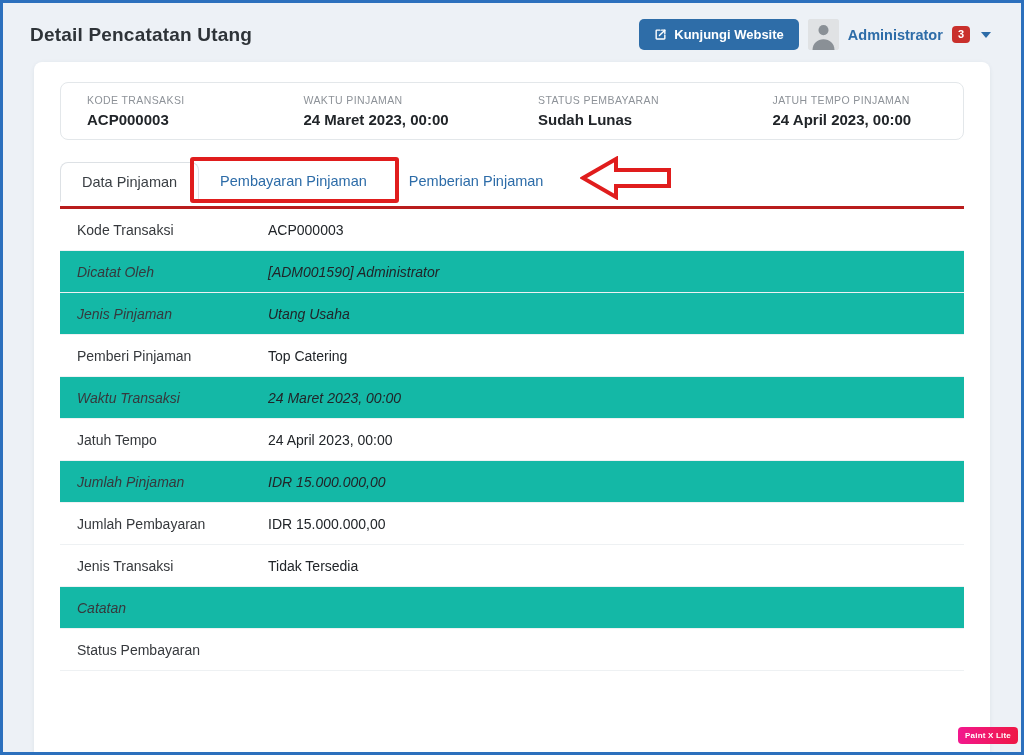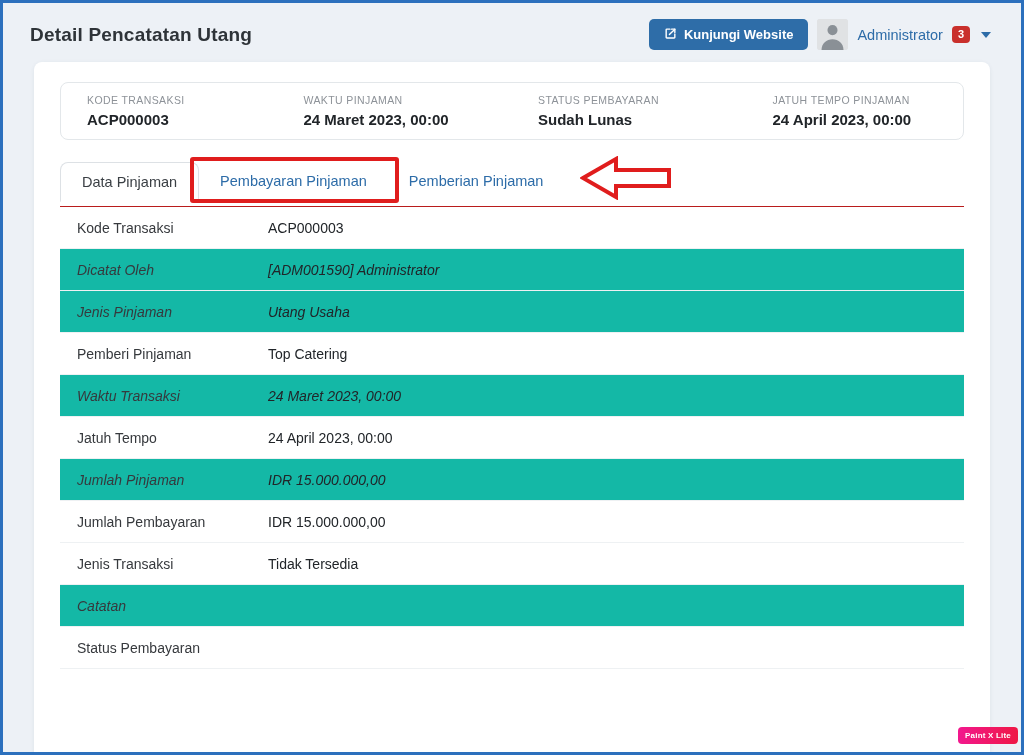--- a/index.html
+++ b/index.html
@@ -12,31 +12,31 @@
     position:relative;
   }
   
   .topbar {
     display:flex; justify-content:space-between; align-items:center;
     padding:16px 30px 0 27px;
   }
   .page-title { font-size:19px; font-weight:700; color:#2e3338; letter-spacing:.2px; }
   .header-right { display:flex; align-items:center; gap:9px; }
   .visit-btn {
-    display:flex; align-items:flex-start; gap:7px;
+    display:flex; align-items:center; gap:7px;
     background:#2e6da8; color:#fff; border:none; border-radius:5px;
     font-family:inherit; font-size:13px; font-weight:700;
     padding:8px 15px; cursor:pointer;
   }
   .visit-btn svg { display:block; }
   .avatar {
     width:31px; height:31px; border-radius:3px; background:#e0e2e4;
     overflow:hidden; cursor:pointer; flex:none;
   }
-  .admin-name { color:#2d6ca8; font-weight:400; font-size:14.5px; cursor:pointer; }
+  .admin-name { color:#2d6ca8; font-weight:700; font-size:14.5px; cursor:pointer; }
   .badge {
     background:#c9302c; color:#fff; font-size:11px; font-weight:700;
     border-radius:4px; padding:2px 6px; line-height:13px;
   }
   .caret {
     width:0; height:0; margin-left:2px; cursor:pointer;
     border-left:5px solid transparent; border-right:5px solid transparent;
     border-top:6px solid #2d6ca8;
   }
   
@@ -49,21 +49,21 @@
   }
   .summary {
     border:1px solid #e3e7ea; border-radius:8px;
     display:grid; grid-template-columns:24% 26% 26% 24%;
     padding:11px 0;
   }
   .sum-item { padding:0 10px 0 26px; }
   .sum-label { font-size:10.5px; color:#8d9298; letter-spacing:.4px; margin-bottom:5px; }
   .sum-value { font-size:15px; color:#212529; font-weight:700; }
   
-  .tabs { margin-top:16px; display:flex; align-items:center; border-bottom:1px solid #b91c1c; }
+  .tabs { margin-top:16px; display:flex; align-items:center; border-bottom:3px solid #b91c1c; }
   .tablist { display:flex; align-items:stretch; }
   .tab {
     position:relative; padding:11px 21px; font-size:14.5px; color:#2d6ca8;
     cursor:pointer; margin-bottom:-1px; white-space:nowrap;
   }
   .tab.active {
     background:#fff; color:#3a3f44;
     border:1px solid #dde1e5; border-bottom:1px solid #fff;
     border-radius:8px 8px 0 0;
   }

